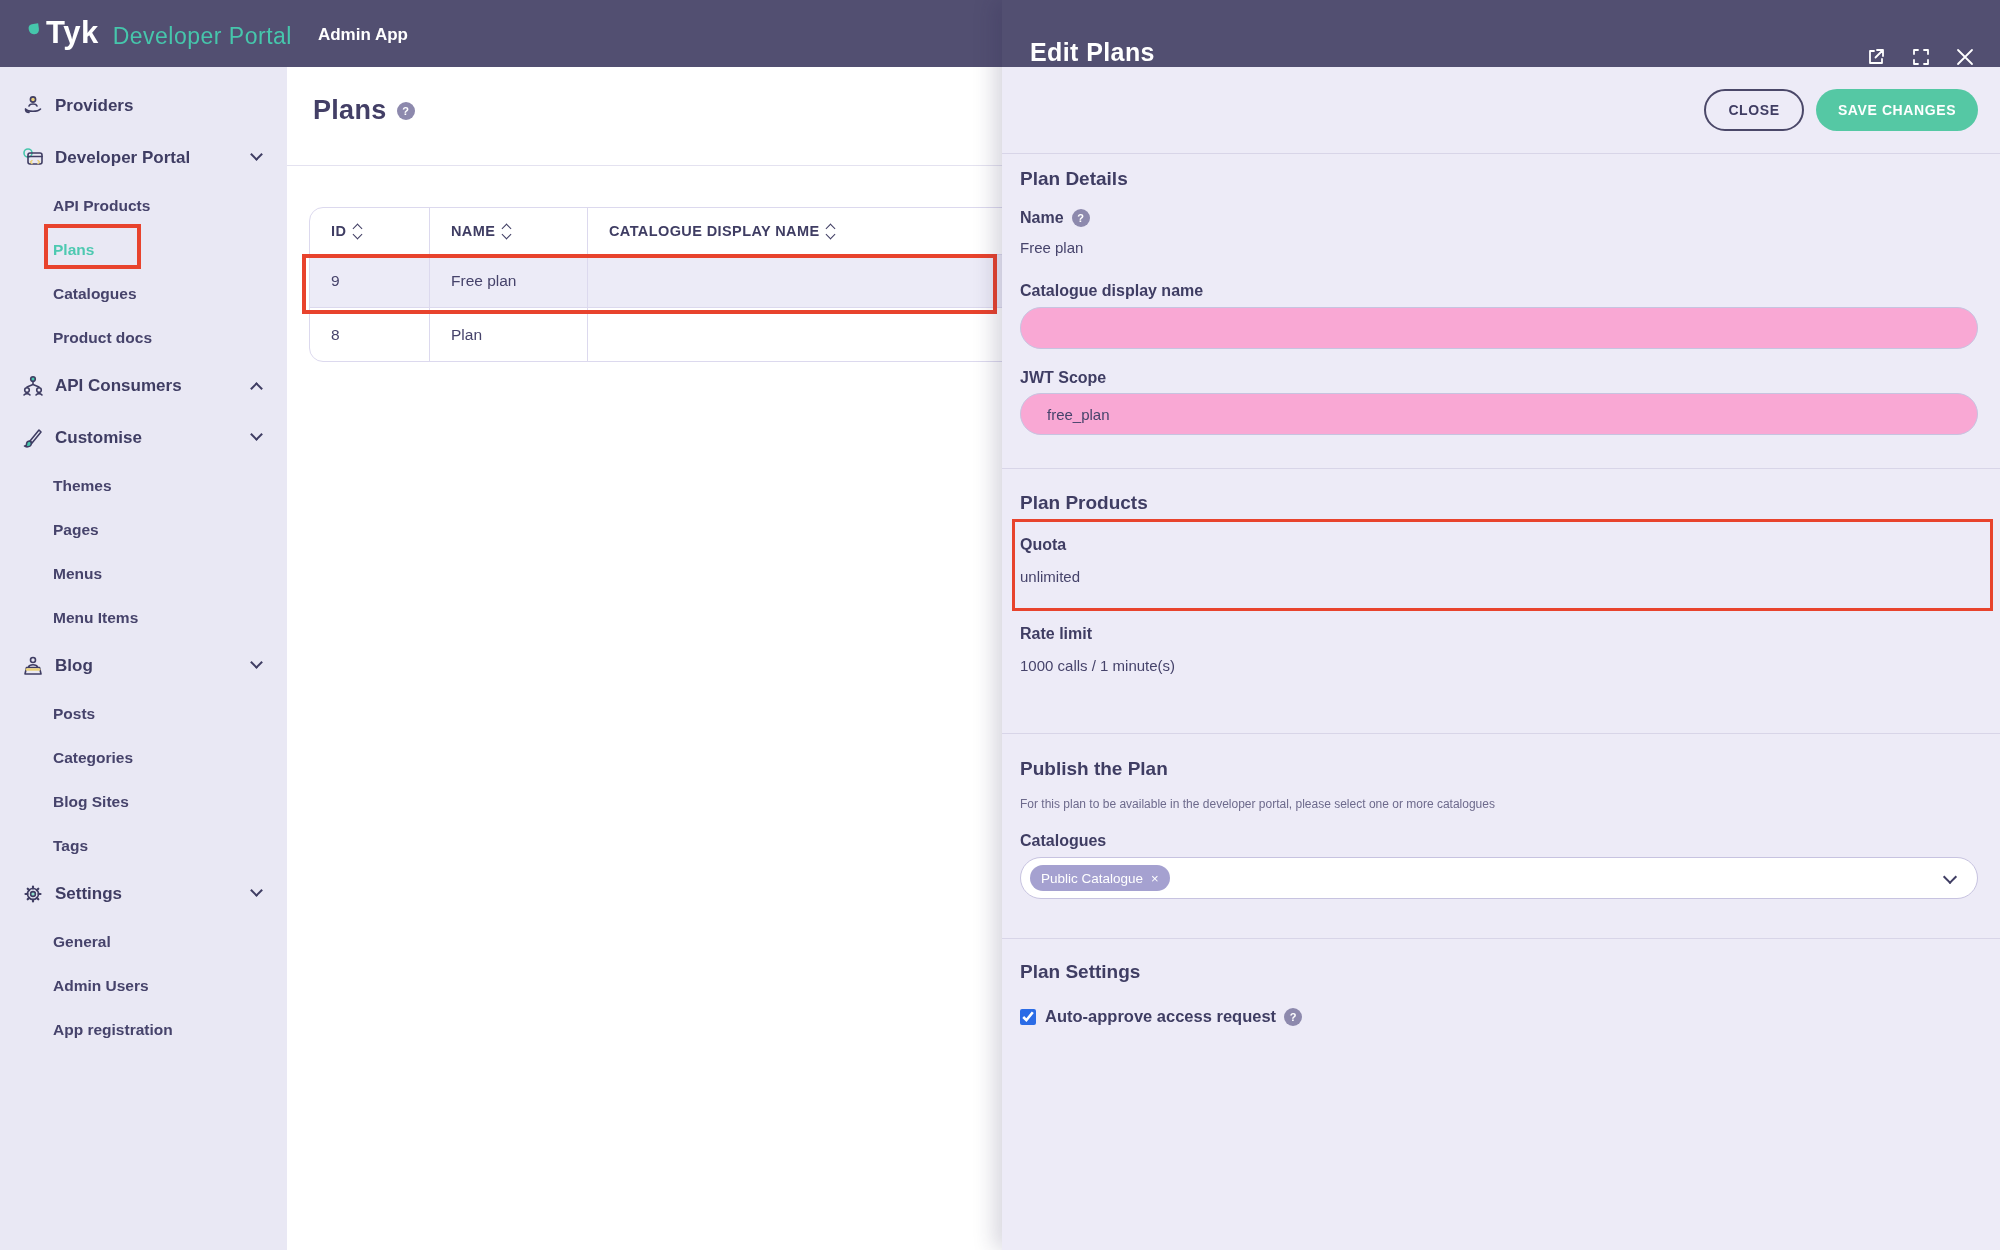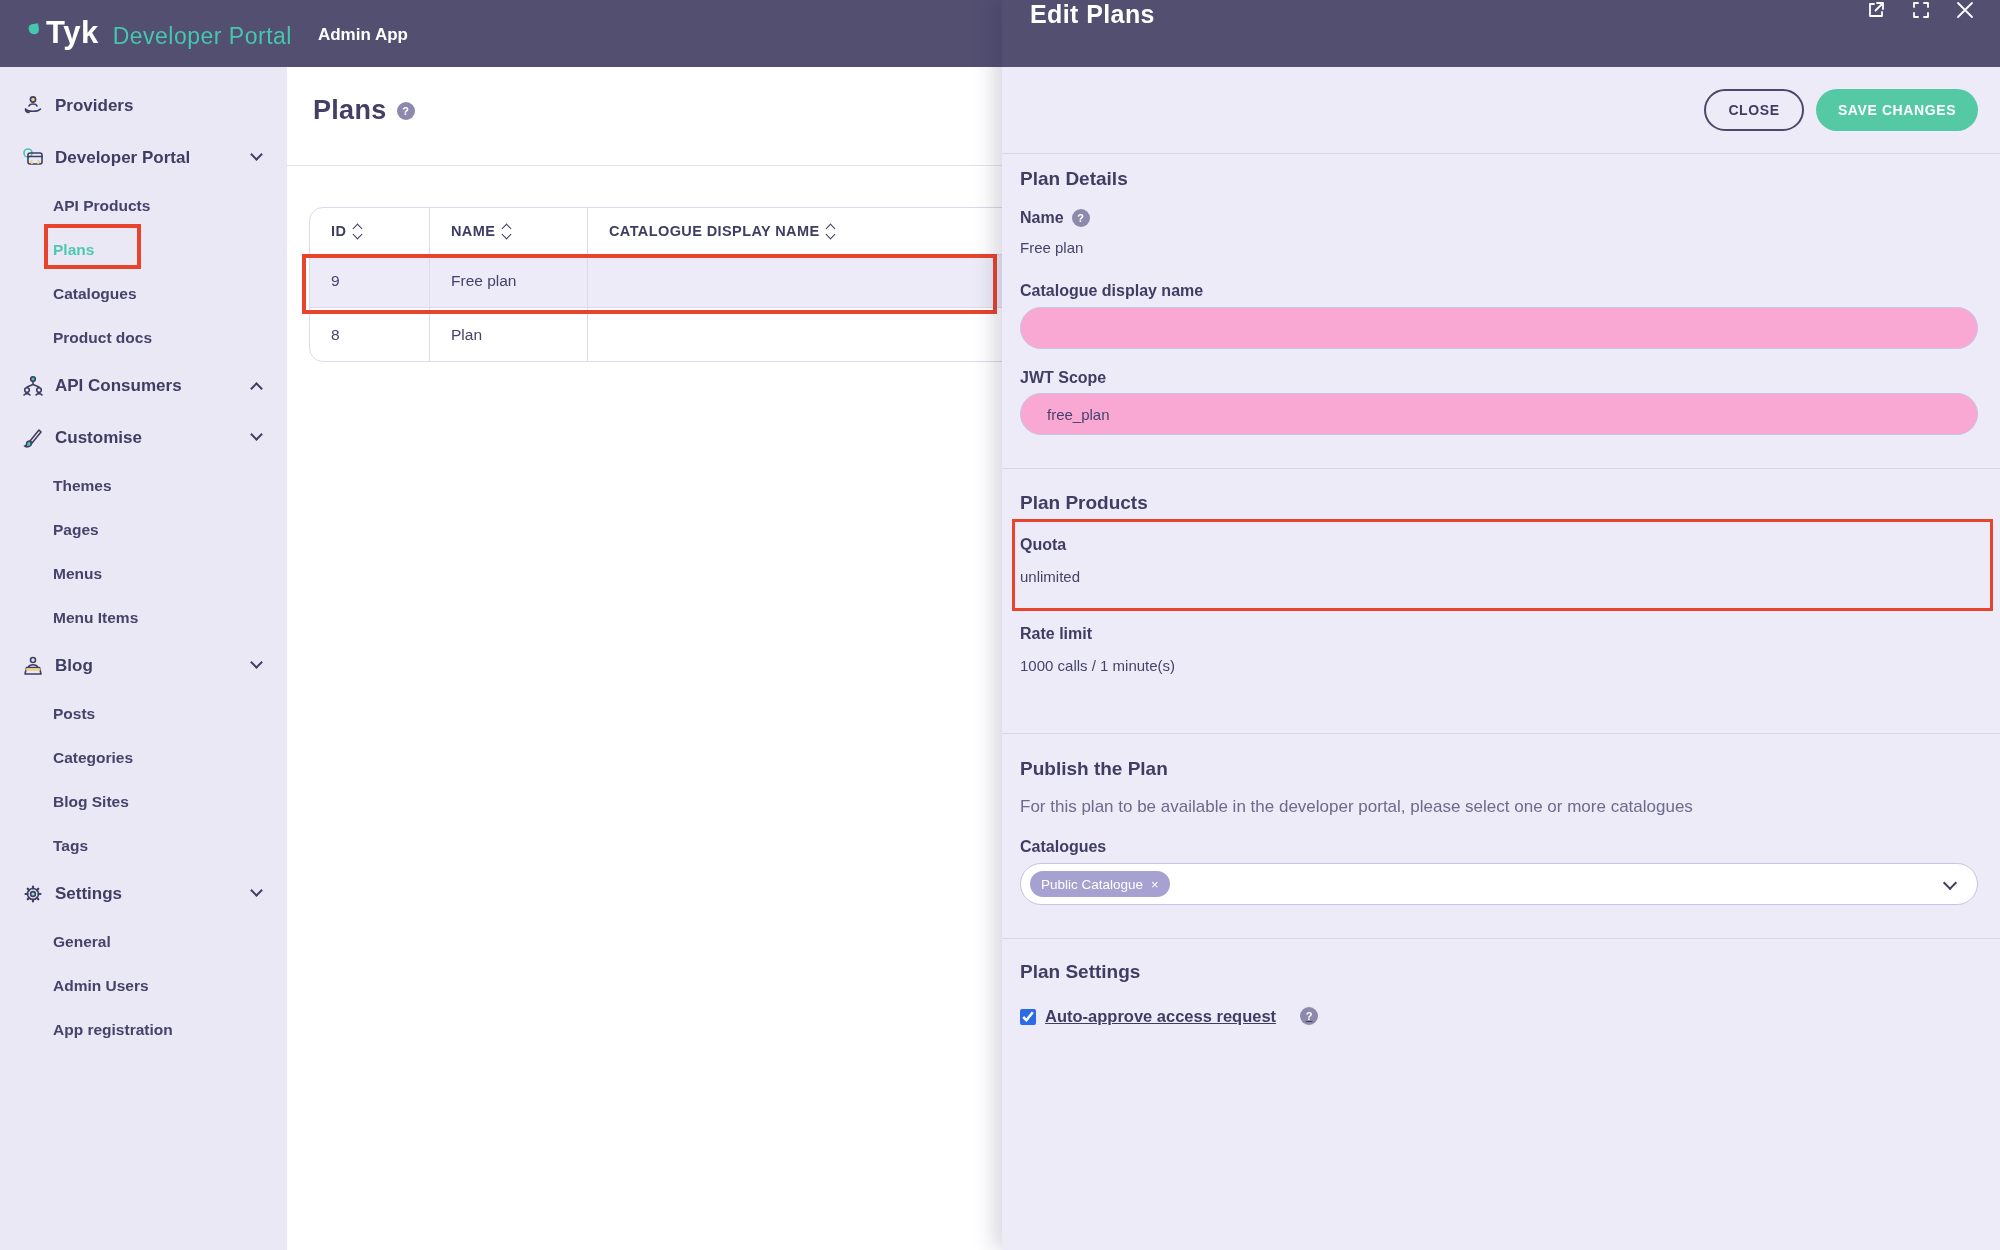--- a/index.html
+++ b/index.html
@@ -51,21 +51,21 @@
   .tr-data.hl { background:#ecebf7; border-bottom:1px solid #dcd9ee; }
   .sort { display:inline-flex; flex-direction:column; gap:2px; }
   .sort i { width:7px; height:7px; border-right:1.8px solid #3f3d63; border-bottom:1.8px solid #3f3d63; display:block; }
   .sort i.u { transform:rotate(-135deg); }
   .sort i.d { transform:rotate(45deg); margin-top:-3px; }
 
   
   .drawer { position:absolute; left:1002px; top:0; width:998px; height:1250px;
     background:#edebf7; z-index:10; box-shadow:-8px 0 20px rgba(40,35,80,0.18); }
   .drawer-header { position:absolute; left:0; top:0; right:0; height:67px; background:#524f71;
-    display:flex; align-items:flex-start; padding:0 26px 0 28px; }
+    display:flex; align-items:flex-end; padding:0 26px 0 28px; }
   .drawer-title { color:#ffffff; font-size:25px; font-weight:bold; letter-spacing:0.4px; }
   .dh-icons { margin-left:auto; display:flex; align-items:center; gap:26px; }
   .dh-icon { cursor:pointer; display:inline-flex; }
 
   .toolbar { position:absolute; left:0; top:67px; right:0; height:87px;
     display:flex; align-items:center; justify-content:flex-end; gap:12px;
     padding-right:22px; border-bottom:1px solid #d8d5e8; }
   .btn { height:42px; border-radius:21px; font-size:14px; font-weight:bold; letter-spacing:0.6px;
     display:inline-flex; align-items:center; justify-content:center; cursor:pointer; }
   .btn-close { width:100px; border:2px solid #4b4869; color:#3f3d63; background:transparent; }
@@ -92,34 +92,34 @@
   .s1-jwt-label { margin-top:20px; }
   .s1-jwt-input { margin-top:6px; padding-left:26px; }
 
   .sec2 .sec-heading { margin-top:23px; }
   .s2-quota-label { margin-top:22px; }
   .s2-quota-value { margin-top:14px; }
   .s2-rate-label { margin-top:40px; }
   .s2-rate-value { margin-top:14px; }
 
   .sec3 .sec-heading { margin-top:24px; }
-  .s3-desc { margin-top:17px; font-size:17px; color:#6d6a8c; }
+  .s3-desc { margin-top:17px; font-size:12px; color:#6d6a8c; }
   .s3-cat-label { margin-top:21px; }
   .s3-select { margin-top:7px; position:relative; width:100%; height:42px; border-radius:21px;
     border:1px solid #c7c3e0; background:#ffffff; display:flex; align-items:center; padding:0 20px 0 9px; cursor:pointer; }
   .chip { display:inline-flex; align-items:center; gap:8px; background:#a5a1d0; color:#ffffff;
     font-size:13.5px; border-radius:13px; height:26px; padding:0 11px; }
   .chip-x { font-size:13px; cursor:pointer; }
   .select-chev { position:absolute; right:22px; top:14px; width:10px; height:10px;
     border-right:2px solid #3f3d63; border-bottom:2px solid #3f3d63; transform:rotate(45deg); }
 
   .sec4 .sec-heading { margin-top:22px; }
   .s4-check-row { margin-top:24px; display:flex; align-items:center; gap:9px; }
   .checkbox { width:16px; height:16px; accent-color:#2b6ce6; }
-  .s4-check-label { font-size:16.5px; font-weight:bold; color:#3f3d63; display:flex; gap:24px;text-decoration:underline; }
+  .s4-check-label { font-size:16.5px; font-weight:bold; color:#3f3d63; display:flex; align-items:center; gap:8px; }
 
   
   .anno { position:absolute; border:4px solid #e8432d; background:transparent; pointer-events:none; }
   .anno-plans { left:44px; top:224px; width:97px; height:45px; z-index:4; }
   .anno-row { left:302px; top:254px; width:695px; height:60px; z-index:4; }
   .anno-jwt { left:10px; top:365px; width:981px; height:92px; border-width:3px; z-index:12; }
 
   svg.ic { stroke:#3f3d63; stroke-width:1.6; fill:none; stroke-linecap:round; stroke-linejoin:round; }
   svg.icw { stroke:#ffffff; stroke-width:1.8; fill:none; stroke-linecap:round; stroke-linejoin:round; }
 </style>

